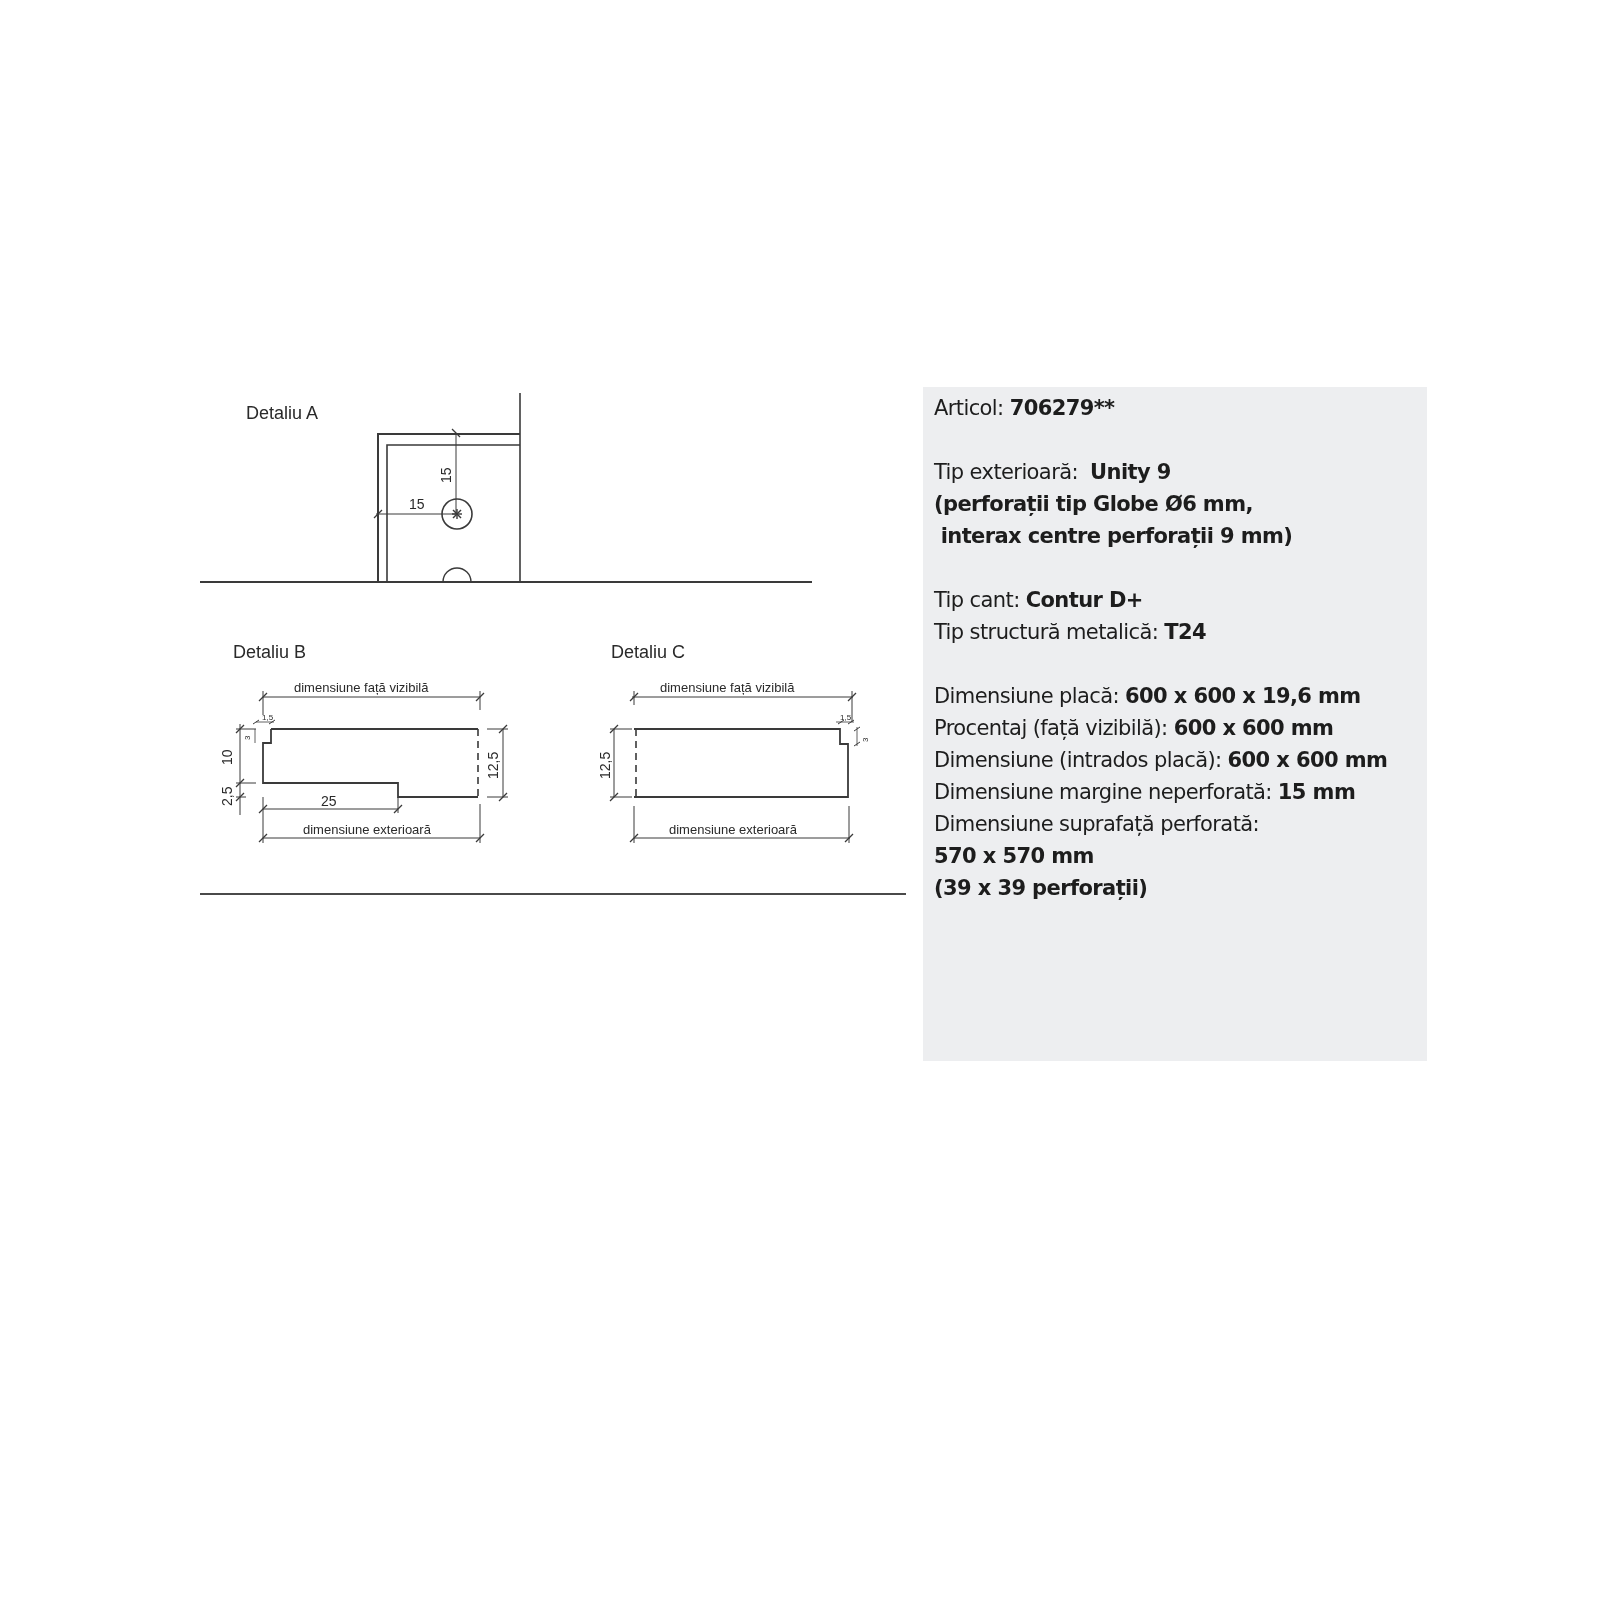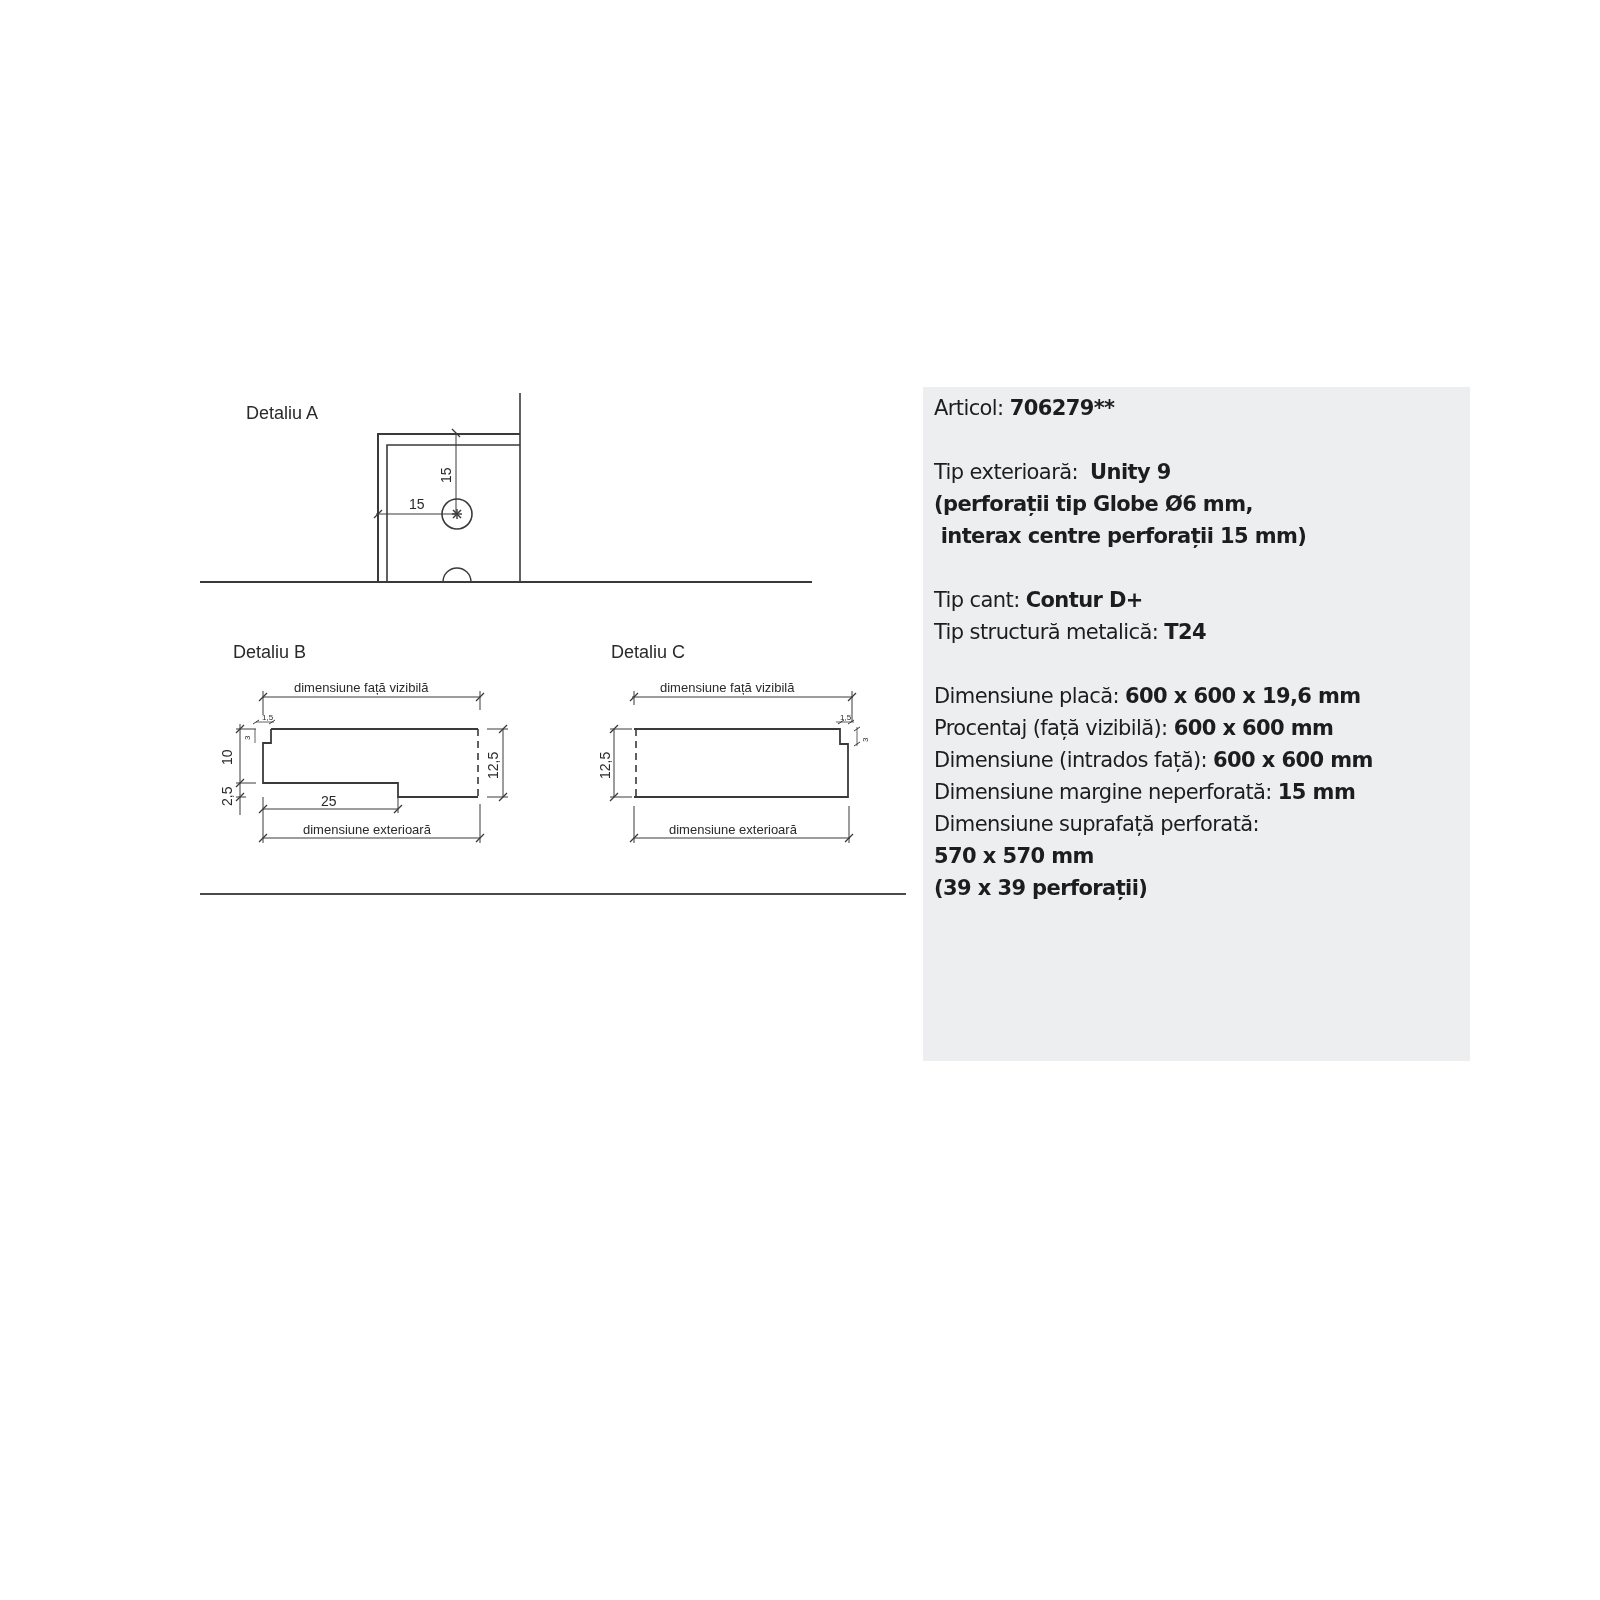--- a/index.html
+++ b/index.html
@@ -27,21 +27,21 @@
     }
     .lbl-title { font-size: 18px; }
     .lbl-dim { font-size: 13px; }
     .lbl-num { font-size: 14px; }
     .lbl-tiny { font-size: 8px; }
 
     .spec-panel {
       position: absolute;
       left: 923px;
       top: 387px;
-      width: 547px;
+      width: 504px;
       height: 674px;
       background: #edeef0;
       box-sizing: border-box;
       padding: 5px 0 12px 11px;
       font-family: "DejaVu Sans", sans-serif;
       font-size: 21px;
       line-height: 32px;
       color: #1d1d1d;
       letter-spacing: -0.6px;
     }
@@ -177,25 +177,25 @@
   <text class="lbl-num" x="0" y="0" transform="translate(610,779) rotate(-90)">12,5</text>
 
   <line x1="200" y1="894" x2="906" y2="894" stroke="#4a4a4a" stroke-width="2"></line>
 </svg>
 
 <div class="spec-panel">
   <div class="spec-line"><span class="spec-label">Articol: </span><span class="spec-value">706279**</span></div>
   <div class="spec-line blank"></div>
   <div class="spec-line"><span class="spec-label">Tip exterioară:  </span><span class="spec-value">Unity 9</span></div>
   <div class="spec-line spec-value">(perforații tip Globe Ø6 mm,</div>
-  <div class="spec-line spec-value"> interax centre perforații 15 mm)</div>
+  <div class="spec-line spec-value"> interax centre perforații 9 mm)</div>
   <div class="spec-line blank"></div>
   <div class="spec-line"><span class="spec-label">Tip cant: </span><span class="spec-value">Contur D+</span></div>
   <div class="spec-line"><span class="spec-label">Tip structură metalică: </span><span class="spec-value">T24</span></div>
   <div class="spec-line blank"></div>
   <div class="spec-line"><span class="spec-label">Dimensiune placă: </span><span class="spec-value">600 x 600 x 19,6 mm</span></div>
   <div class="spec-line"><span class="spec-label">Procentaj (față vizibilă): </span><span class="spec-value">600 x 600 mm</span></div>
-  <div class="spec-line"><span class="spec-label">Dimensiune (intrados față): </span><span class="spec-value">600 x 600 mm</span></div>
+  <div class="spec-line"><span class="spec-label">Dimensiune (intrados placă): </span><span class="spec-value">600 x 600 mm</span></div>
   <div class="spec-line"><span class="spec-label">Dimensiune margine neperforată: </span><span class="spec-value">15 mm</span></div>
   <div class="spec-line spec-label">Dimensiune suprafață perforată:</div>
   <div class="spec-line spec-value">570 x 570 mm</div>
   <div class="spec-line spec-value">(39 x 39 perforații)</div>
 </div>
 
 </body></html>

